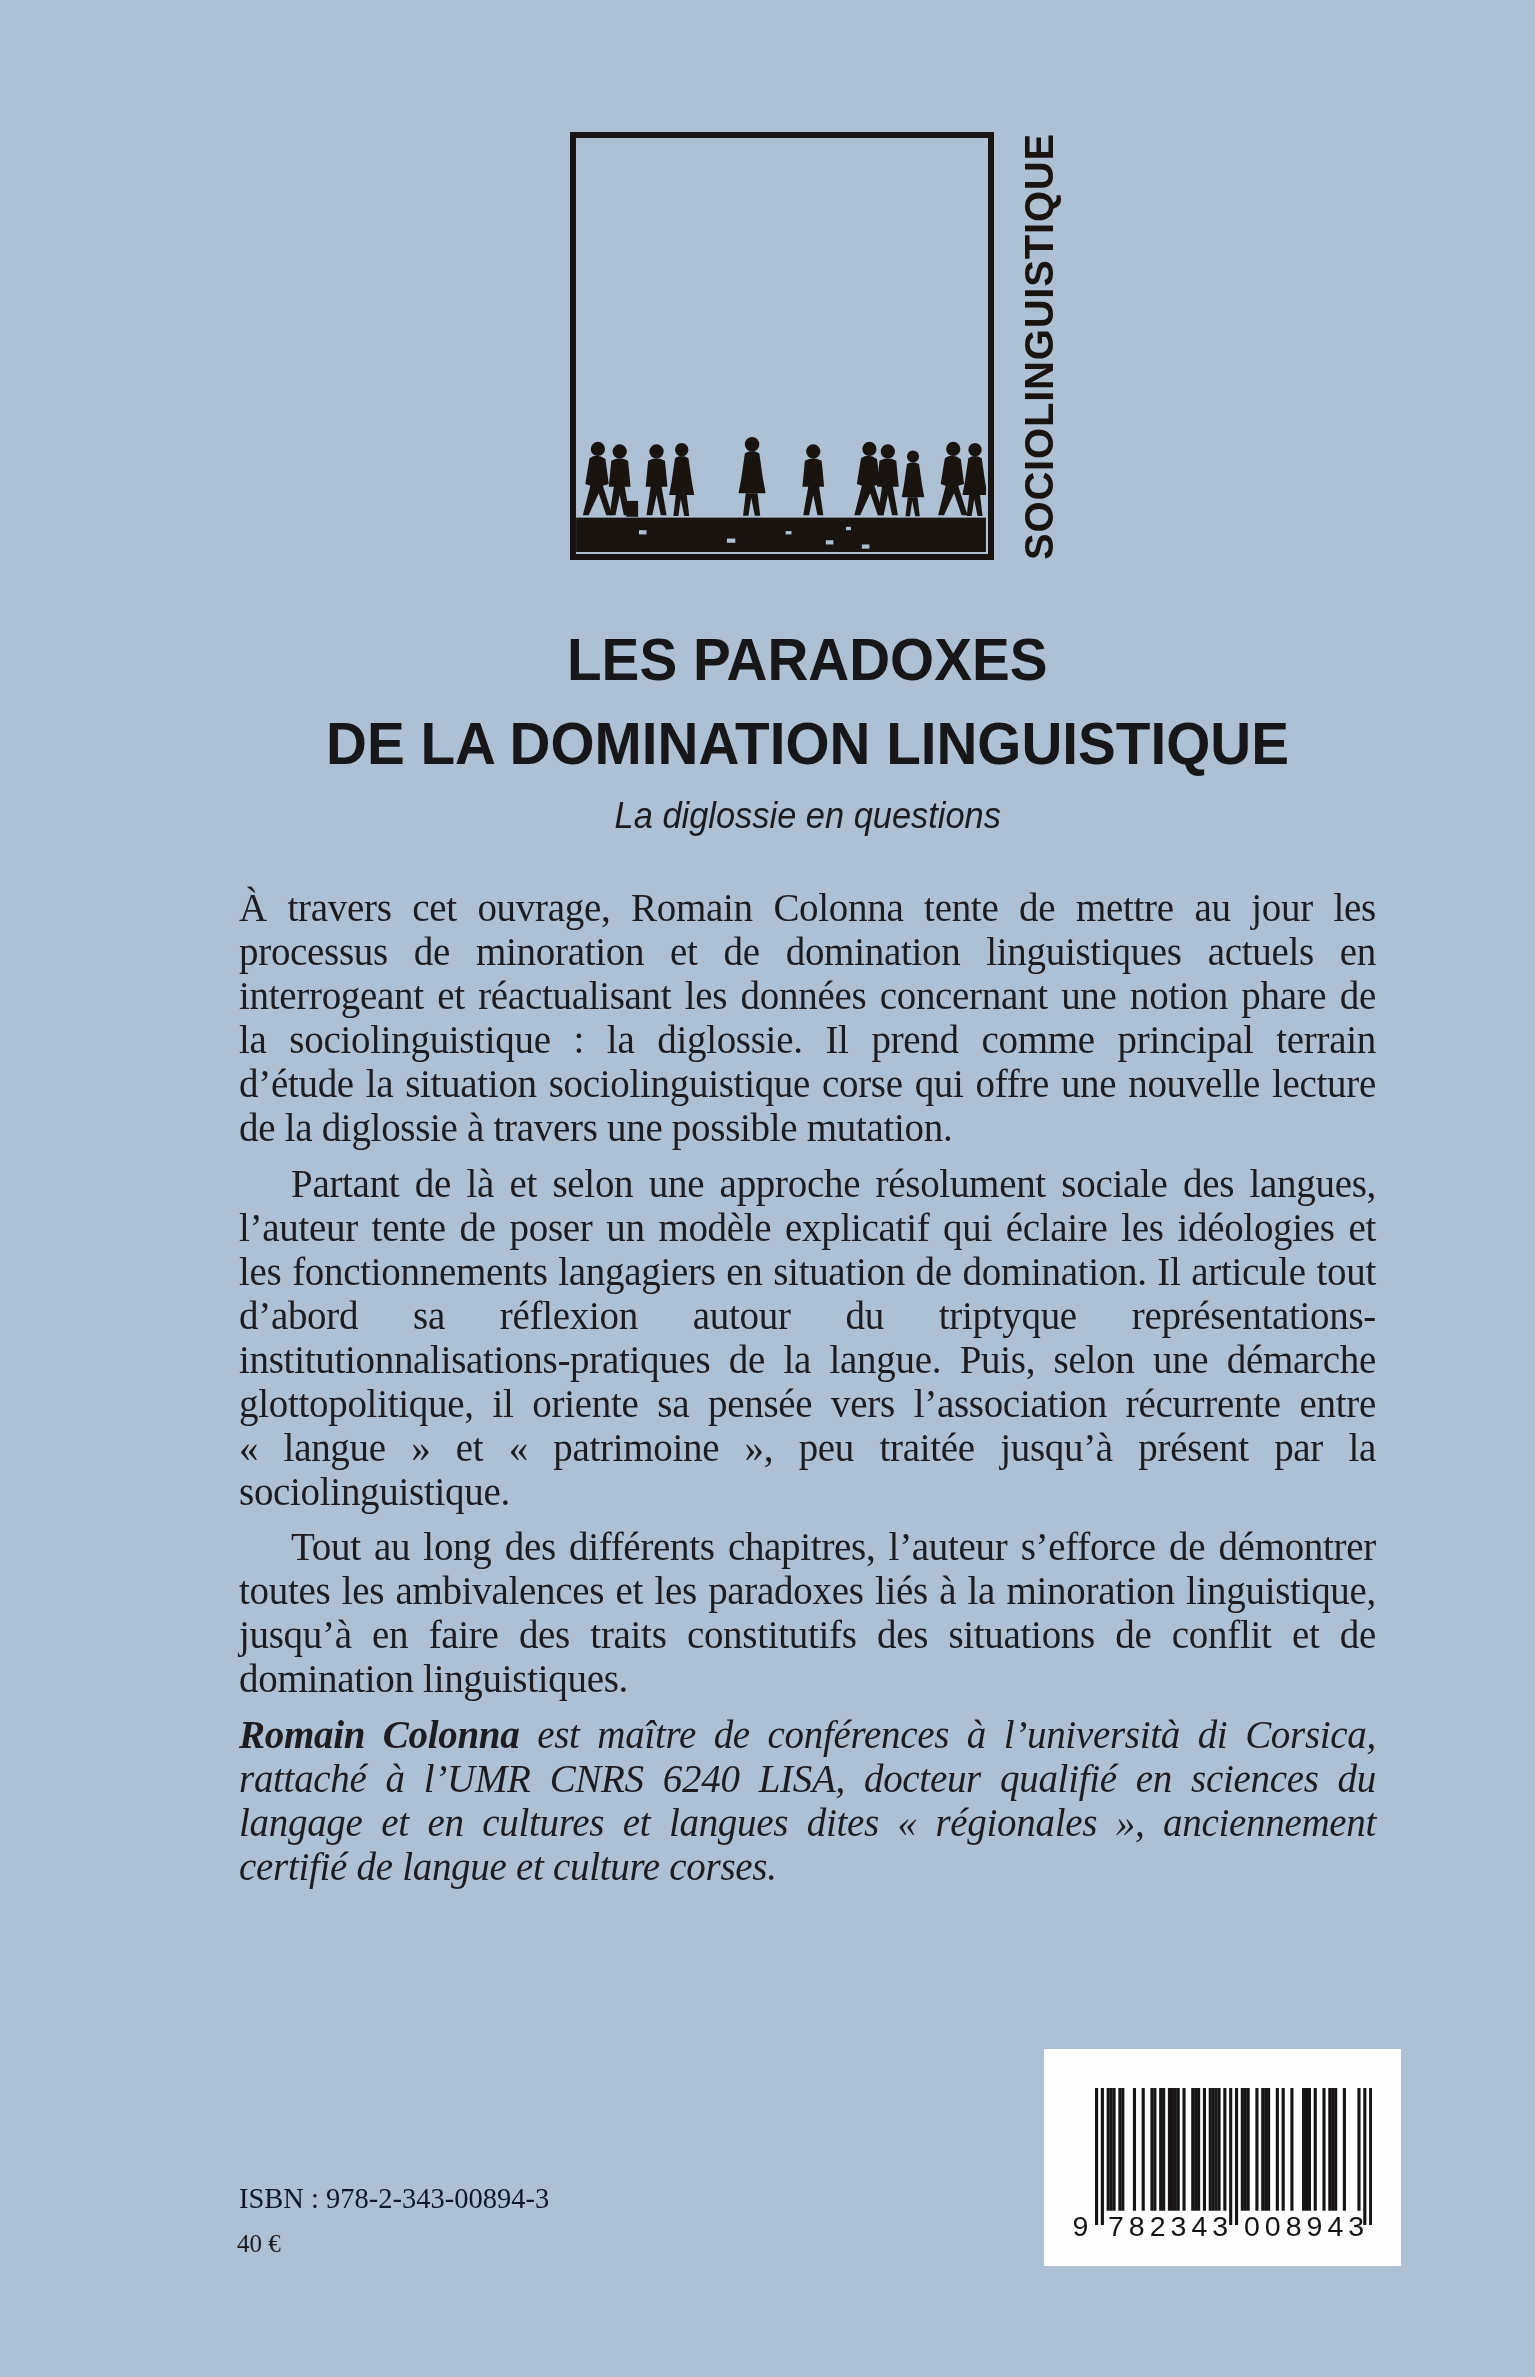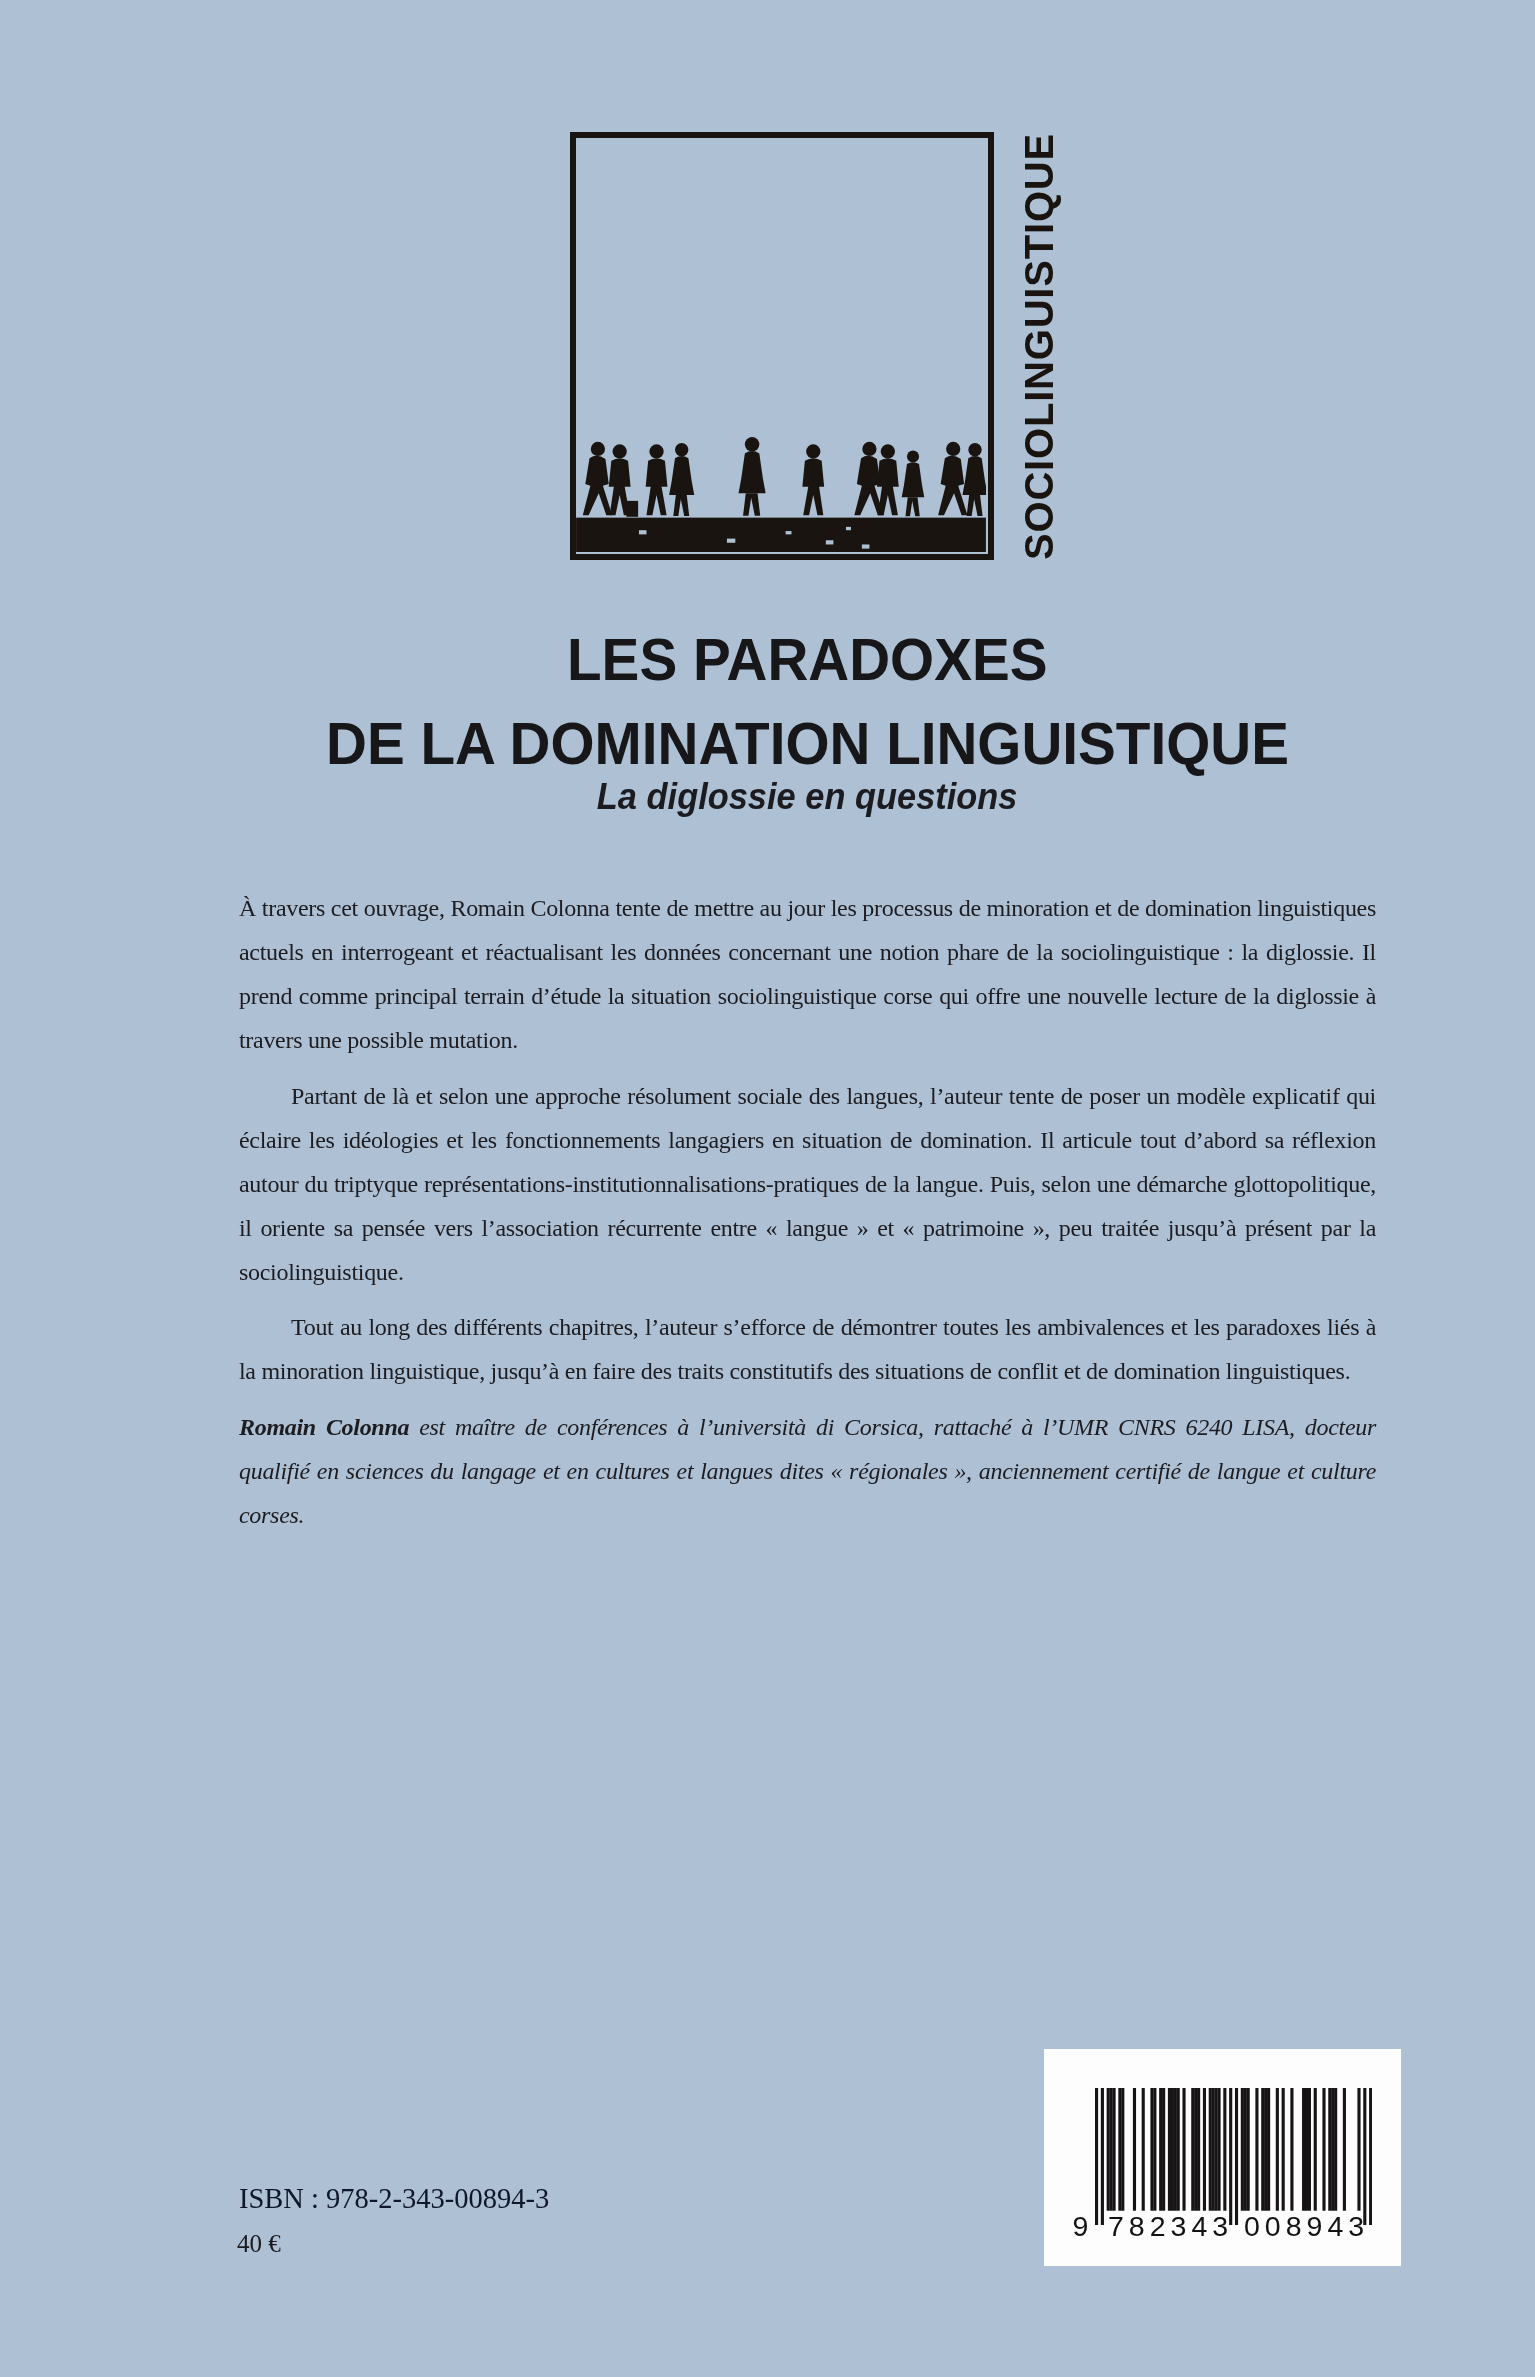--- a/index.html
+++ b/index.html
@@ -30,27 +30,27 @@
   }
   
   .title-line{
     position:absolute;left:239px;width:1137px;
     text-align:center;color:#17171a;
     font-family:"Liberation Sans", sans-serif;
     font-weight:bold;line-height:1;white-space:nowrap;
   }
   #title-1{top:631px;font-size:59px;}
   #title-2{top:715px;font-size:59px;}
-  #subtitle{top:778px;font-size:37px;font-weight:bold;font-style:italic;color:#1c1c20;}
+  #subtitle{top:797px;font-size:37px;font-weight:normal;font-style:italic;color:#1c1c20;}
   .squeeze{display:inline-block;transform:scaleX(.96);transform-origin:center;}
   .squeeze-sub{display:inline-block;transform:scaleX(.93);transform-origin:center;}
   
   .body-text{
     position:absolute;left:239px;top:886px;width:1137px;
-    font-size:24px;line-height:44px;
+    font-size:39px;line-height:44px;
     text-align:justify;letter-spacing:-0.3px;
   }
   .body-text p{margin:0;}
   .body-text p + p{margin-top:11.7px;}
   .body-text p.ind{text-indent:52px;}
   .bio{margin-top:39px;font-style:italic;}
   .bio .author-name{font-weight:bold;margin-top:28px;}
   
   .isbn-line{position:absolute;left:239px;top:2183px;font-size:28.5px;color:#0f172a;}
   .price-line{position:absolute;left:237px;top:2230px;font-size:25px;color:#1b1a1e;}

